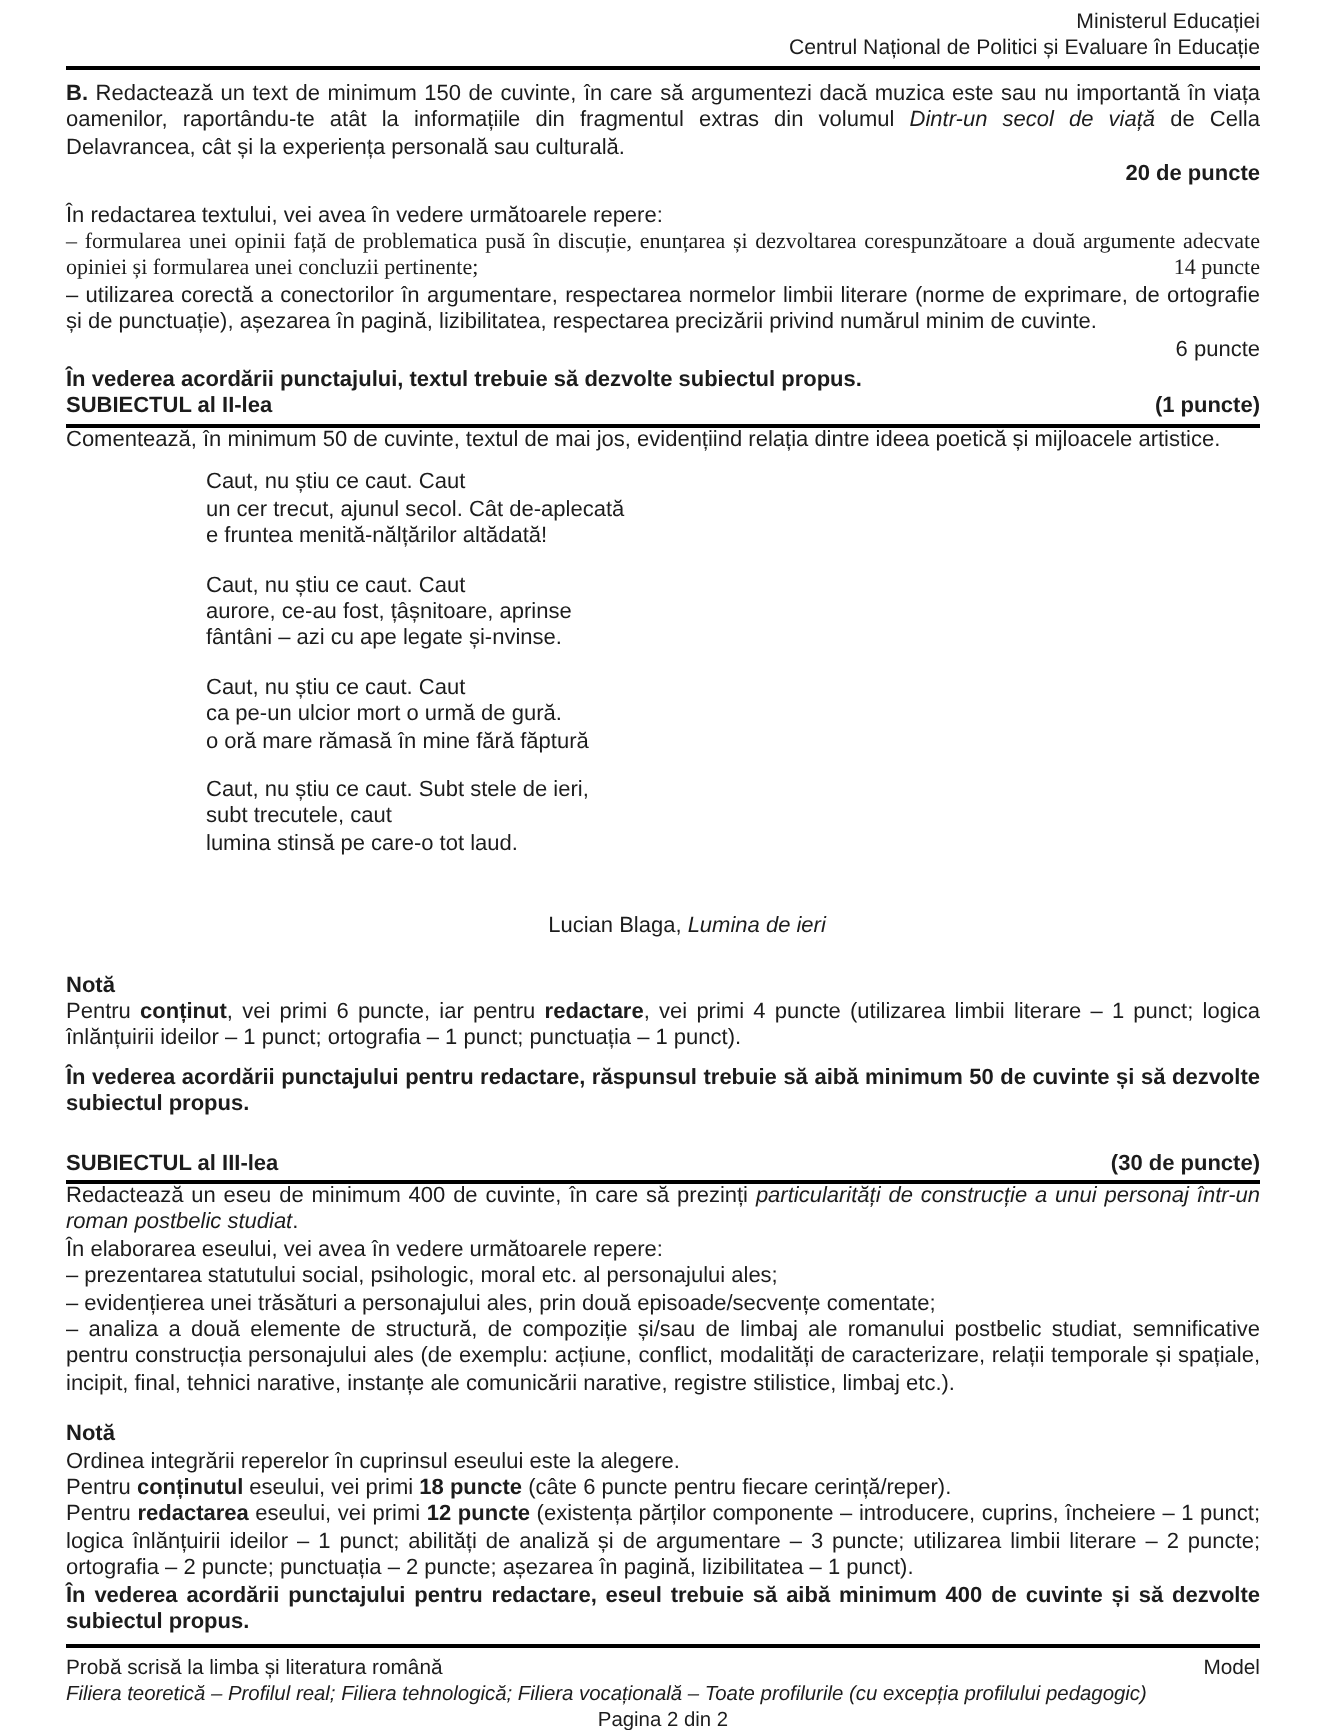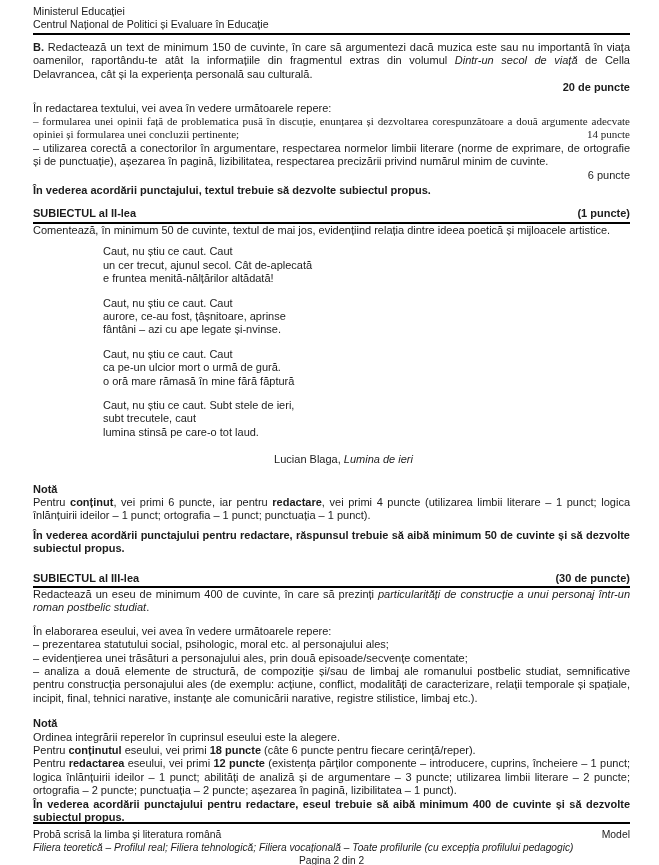--- a/index.html
+++ b/index.html
@@ -3,30 +3,30 @@
 <meta charset="utf-8">
 <style>
   html,body{margin:0;padding:0;background:#ffffff;}
   .page{
     width:659px;height:865px;box-sizing:border-box;position:relative;overflow:hidden;
     background:#ffffff;color:#1c1c1c;
     font-family:"Liberation Sans","DejaVu Sans",sans-serif;
     font-size:11px;line-height:13.4px;
     padding:3px 29px 0 33px;
   }
-  .doc-header{text-align:left;font-size:10.6px;line-height:12.5px;padding:2px 0 3px 0;border-bottom:2px solid #000;}
+  .doc-header{text-align:right;font-size:10.6px;line-height:12.5px;padding:2px 0 3px 0;border-bottom:2px solid #000;}
   p{margin:0;}
   .just{text-align:justify;}
   .b{font-weight:bold;}
   .i{font-style:italic;}
   .right{text-align:right;}
   .rel{position:relative;font-family:Liberation Serif, serif;}
   .pts-abs{position:absolute;right:0;bottom:0;}
   .mt2{margin-top:2px}.mt6{margin-top:6px}.mt7{margin-top:7px}.mt8{margin-top:8px}
-  .mt10{margin-top:10px}.mt12{margin-top:12px}.mt14{margin-top:14px}.mt16{margin-top:16px}
+  .mt10{}.mt12{margin-top:12px}.mt14{margin-top:28px}.mt16{margin-top:16px}
   .subject-head{display:flex;justify-content:space-between;font-weight:bold;border-bottom:2px solid #000;padding-bottom:1px;}
   .poem{margin-left:70px;}
   .stanza + .stanza{margin-top:11px;}
   .attribution{text-align:center;padding-left:24px;}
   .footer{position:absolute;left:33px;right:29px;top:822px;border-top:2px solid #000;padding-top:4px;font-size:10.4px;line-height:13px;}
   .footer-row1{display:flex;justify-content:space-between;text-align:center;}
   .footer-filiera{font-style:italic;font-size:10.2px;}
   .footer-page{text-align:center;font-size:10.2px;}
 </style>
 </head>

